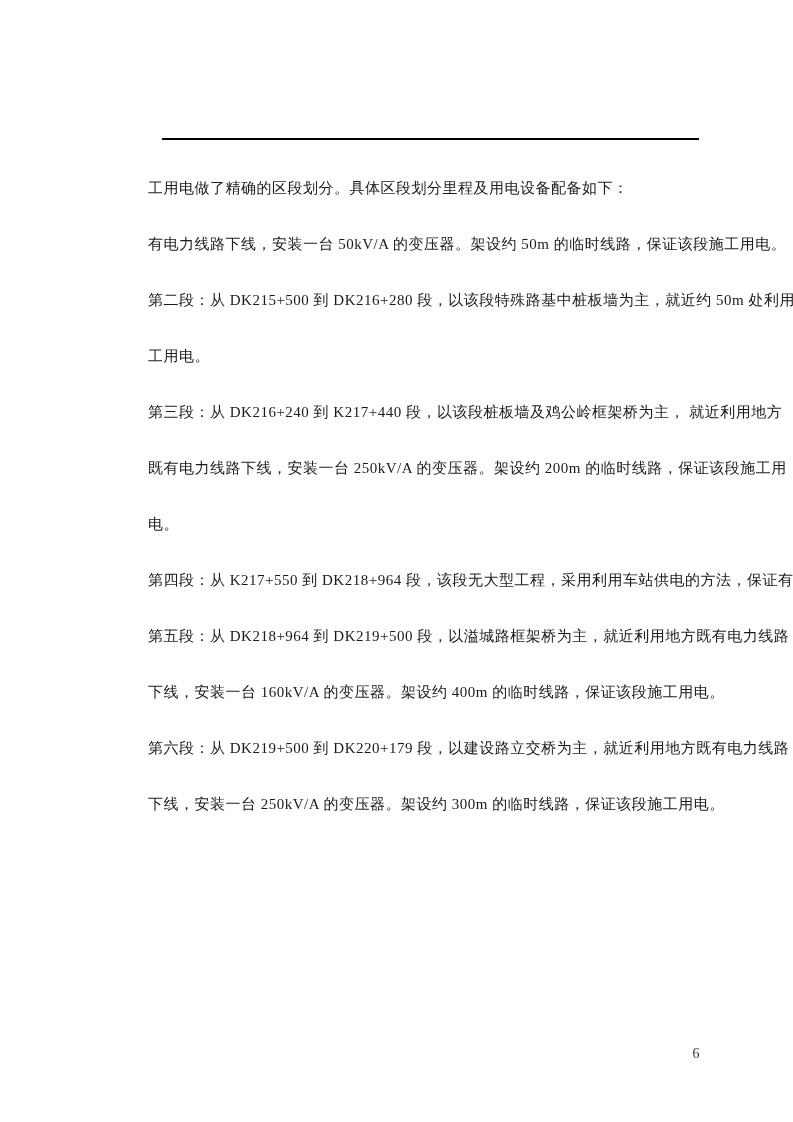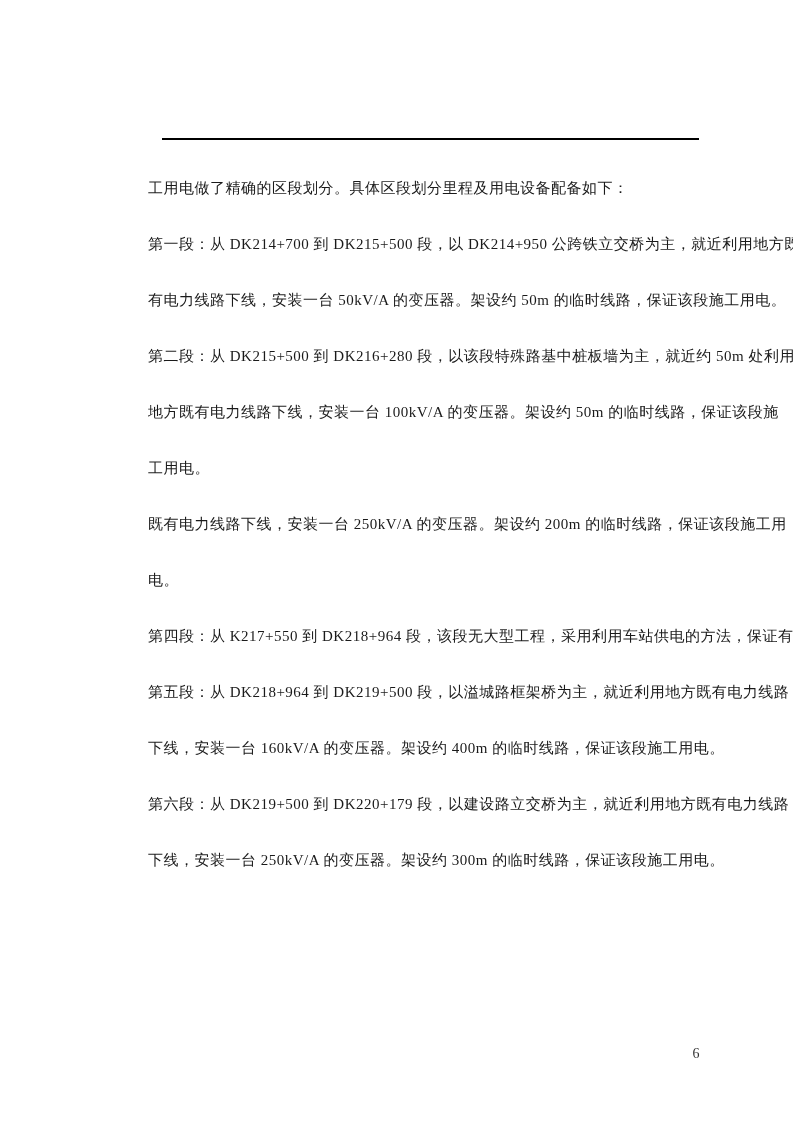--- a/index.html
+++ b/index.html
@@ -57,31 +57,30 @@
 
   <div class="header-rule"></div>
 
   <div class="content">
 
     <div>
       <div class="line">工用电做了精确的区段划分。具体区段划分里程及用电设备配备如下：</div>
     </div>
 
     <div>
-      <div class="line">第一段：从 DK214+700 到 DK215+500 段，以 DK214+950 公跨铁立交桥为主，就近利用地方既</div>
       <div class="line">有电力线路下线，安装一台 50kV/A 的变压器。架设约 50m 的临时线路，保证该段施工用电。</div>
     </div>
 
     <div>
       <div class="line">第二段：从 DK215+500 到 DK216+280 段，以该段特殊路基中桩板墙为主，就近约 50m 处利用</div>
-      <div class="line">地方既有电力线路下线，安装一台 100kV/A 的变压器。架设约 50m 的临时线路，保证该段施</div>
       <div class="line">工用电。</div>
     </div>
 
     <div>
+      <div class="line">第三段：从 DK216+240 到 K217+440 段，以该段桩板墙及鸡公岭框架桥为主，  就近利用地方</div>
       <div class="line">既有电力线路下线，安装一台 250kV/A 的变压器。架设约 200m 的临时线路，保证该段施工用</div>
       <div class="line">电。</div>
     </div>
 
     <div>
       <div class="line">第四段：从 K217+550 到 DK218+964 段，该段无大型工程，采用利用车站供电的方法，保证有</div>
     </div>
 
     <div>
       <div class="line">第五段：从 DK218+964 到 DK219+500 段，以溢城路框架桥为主，就近利用地方既有电力线路</div>

